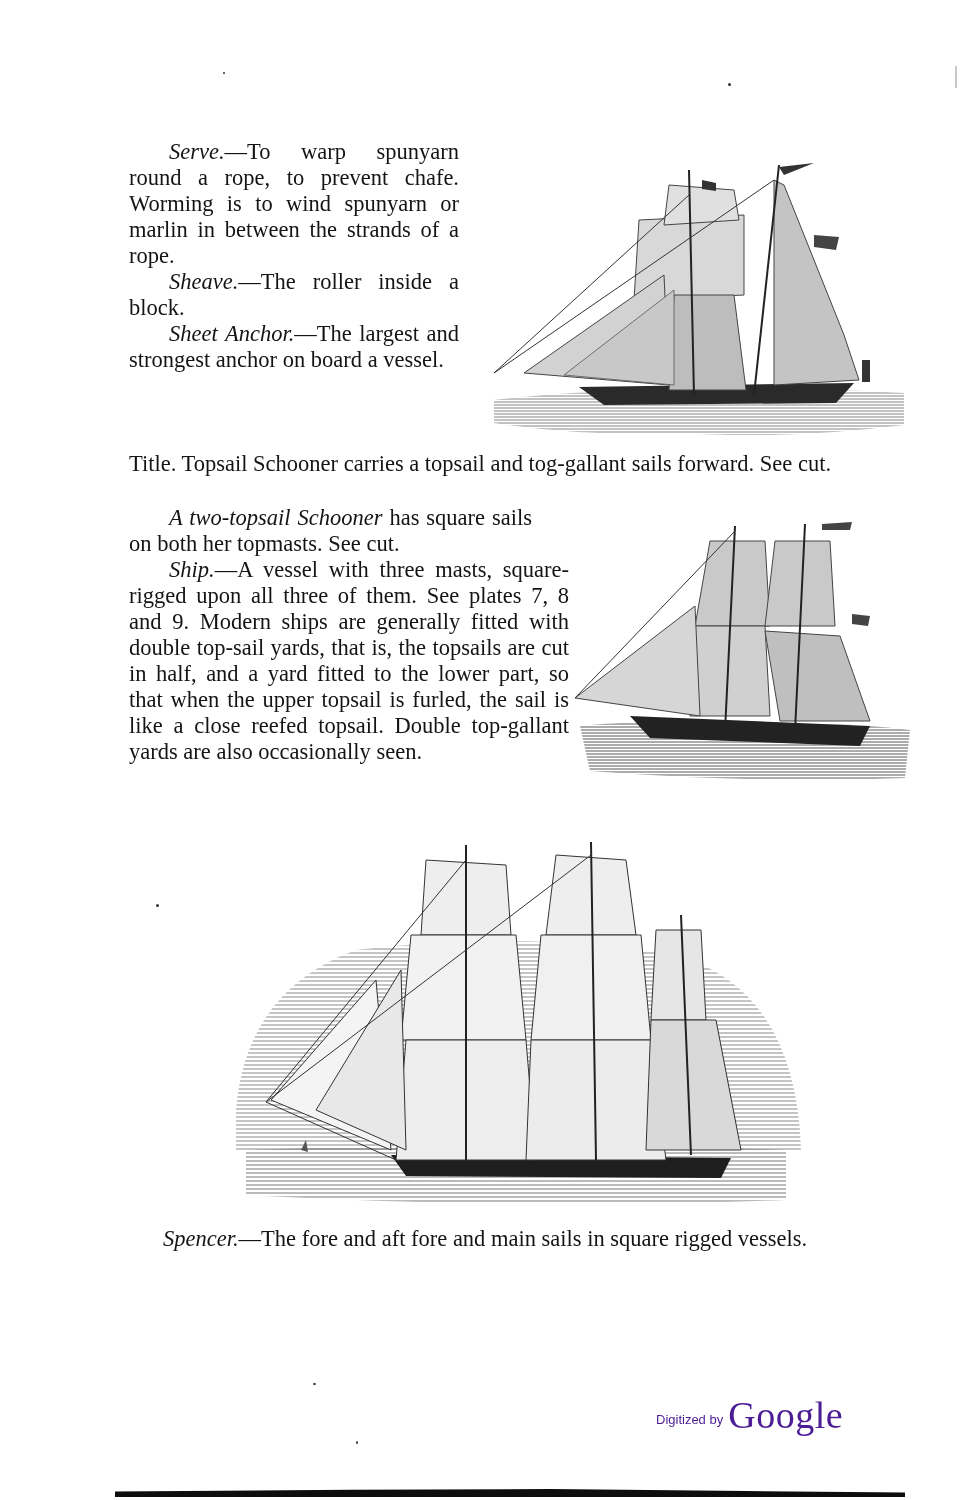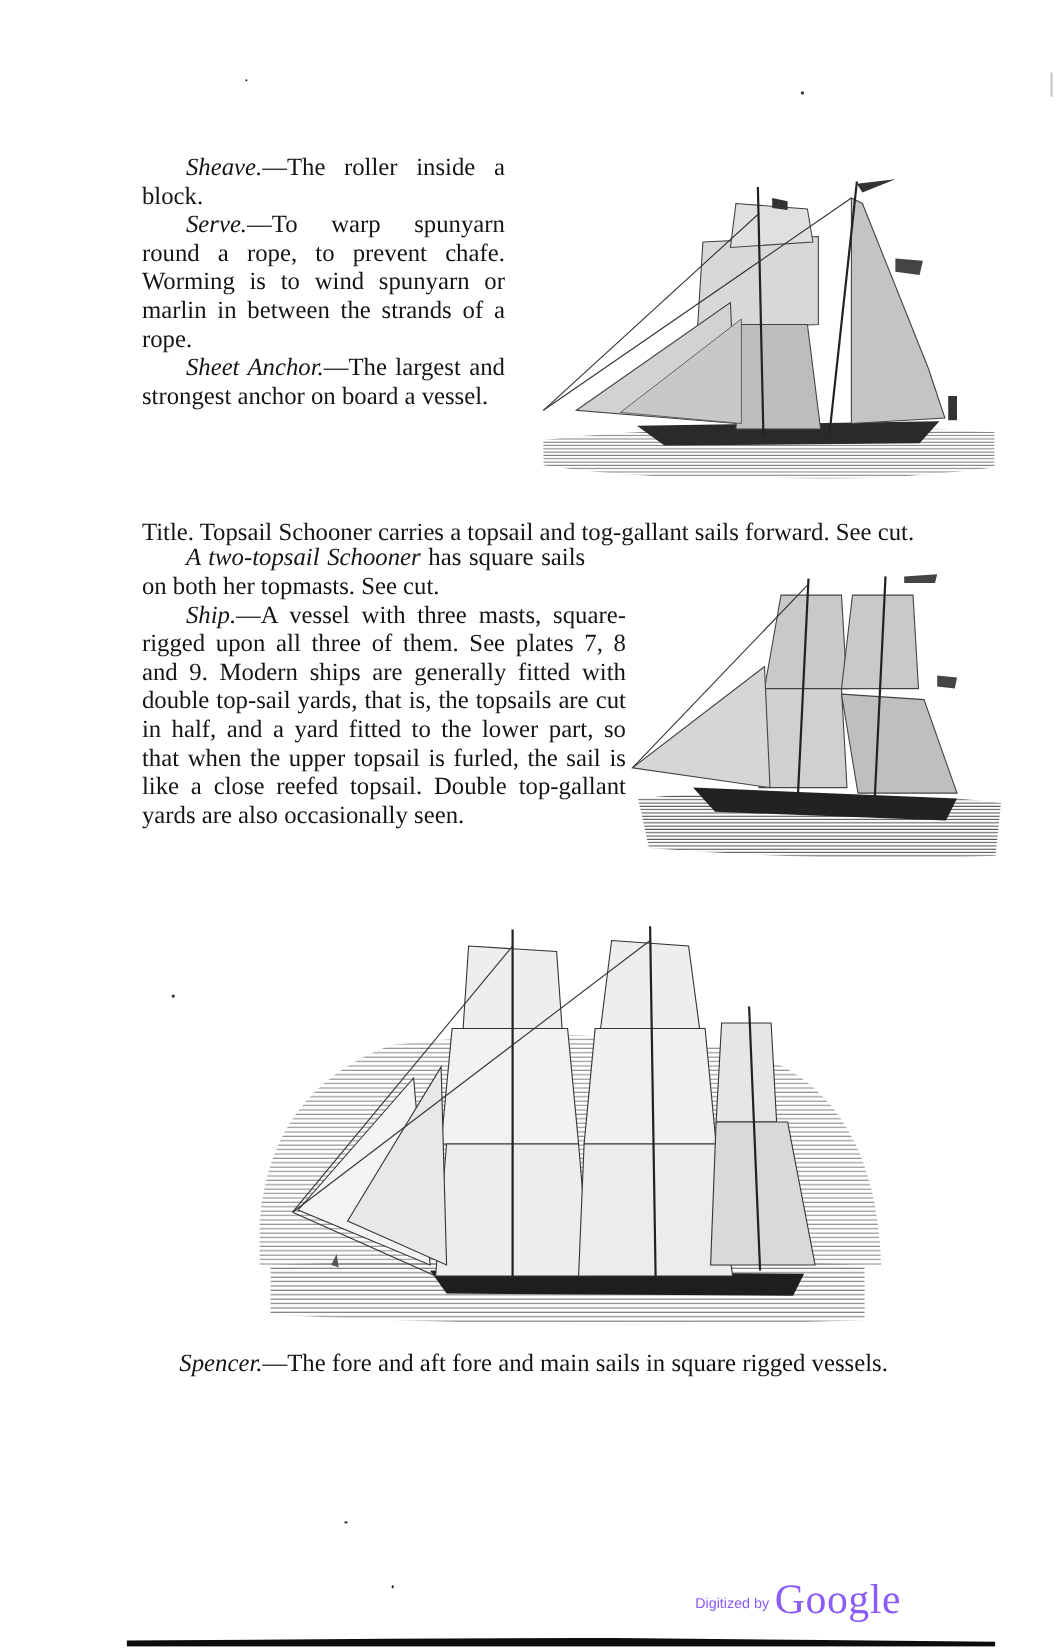--- a/index.html
+++ b/index.html
@@ -19,22 +19,22 @@
       font-weight: 500;
     }
     .text p { margin: 0; }
     .indent { text-indent: 40px; }
     .term { font-style: italic; }
     .justify-last { text-align-last: justify; }
     .illus { position: absolute; }
     .illus svg { display: block; width: 100%; height: 100%; }
     .speck { position: absolute; background: #333; border-radius: 50%; }
     .watermark {
-      position: absolute; left: 632px; top: 1393px;
-      color: #8b5cf6; white-space: nowrap; margin-top: 39px;
+      position: absolute; left: 656px; top: 1393px;
+      color: #4c1d95; white-space: nowrap;
     }
     .watermark .small { font-family: "Liberation Sans", sans-serif; font-size: 13px; vertical-align: 4px; }
     .watermark .big { font-family: "Liberation Serif", serif; font-size: 38px; letter-spacing: 0.5px; }
     .bottom-bar {
       position: absolute; left: 115px; top: 1489px; width: 790px; height: 8px;
       background: #0d0d0d;
       clip-path: polygon(0 30%, 30% 10%, 55% 0, 80% 25%, 100% 45%, 100% 100%, 0 100%);
     }
     .margin-mark { position: absolute; left: 955px; top: 66px; width: 2px; height: 22px; background: #c8c8c8; }
   </style>
@@ -44,30 +44,30 @@
 <div class="page">
 
   <div class="margin-mark"></div>
   <div class="speck" style="left:223px;top:72px;width:2px;height:2px;"></div>
   <div class="speck" style="left:728px;top:83px;width:3px;height:3px;"></div>
   <div class="speck" style="left:156px;top:904px;width:3px;height:3px;"></div>
   <div class="speck" style="left:313px;top:1383px;width:3px;height:2px;"></div>
   <div class="speck" style="left:356px;top:1441px;width:2px;height:3px;"></div>
 
   <div class="text" style="left:129px;top:139px;width:330px;">
+    <p class="indent"><span class="term">Serve.</span><span>—To warp spunyarn round a rope, to prevent chafe. Worming is to wind spunyarn or marlin in between the strands of a rope.</span></p>
     <p class="indent"><span class="term">Sheave.</span><span>—The roller inside a block.</span></p>
-    <p class="indent"><span class="term">Serve.</span><span>—To warp spunyarn round a rope, to prevent chafe. Worming is to wind spunyarn or marlin in between the strands of a rope.</span></p>
     <p class="indent"><span class="term">Sheet Anchor.</span><span>—The largest and strongest anchor on board a vessel.</span></p>
   </div>
 
-  <div class="text" style="left:129px;top:471px;width:782px;">
+  <div class="text" style="left:129px;top:451px;width:782px;">
     <p>Title.  Topsail Schooner carries a topsail and tog-gallant sails forward. See cut.</p>
   </div>
 
-  <div class="text" style="left:129px;top:494px;width:403px;">
+  <div class="text" style="left:129px;top:505px;width:403px;">
     <p class="indent"><span class="term">A two-topsail Schooner</span><span> has square sails on both her topmasts.   See cut.</span></p>
     <p class="indent" style="width:440px;"><span class="term">Ship.</span><span>—A vessel with three masts, square-rigged upon all three of them. See plates 7, 8 and 9.   Modern ships are generally fitted with double top-sail yards, that is, the topsails are cut in half, and a yard fitted to the lower part, so that when the upper topsail is furled, the sail is like a close reefed topsail.   Double top-gallant yards are also occasionally seen.</span></p>
   </div>
 
   <div class="text" style="left:123px;top:1226px;width:786px;">
     <p class="indent"><span class="term">Spencer.</span><span>—The fore and aft fore and main sails in square rigged vessels.</span></p>
   </div>
 
   <div class="illus" style="left:484px;top:155px;width:430px;height:280px;">
     <svg viewBox="0 0 430 280" preserveAspectRatio="none">

